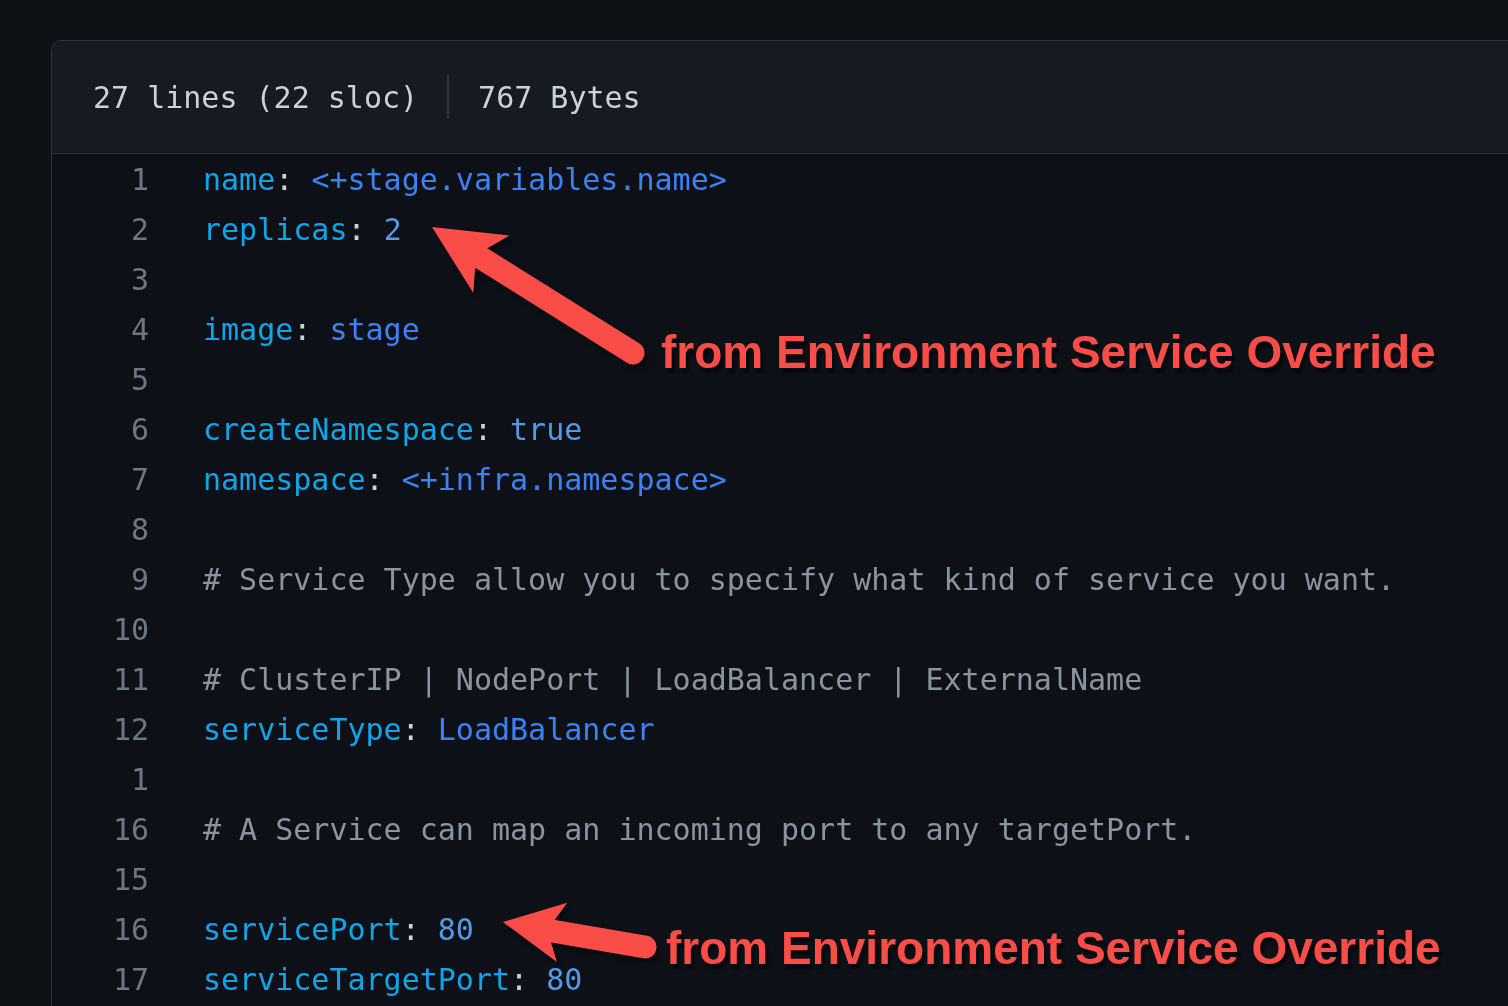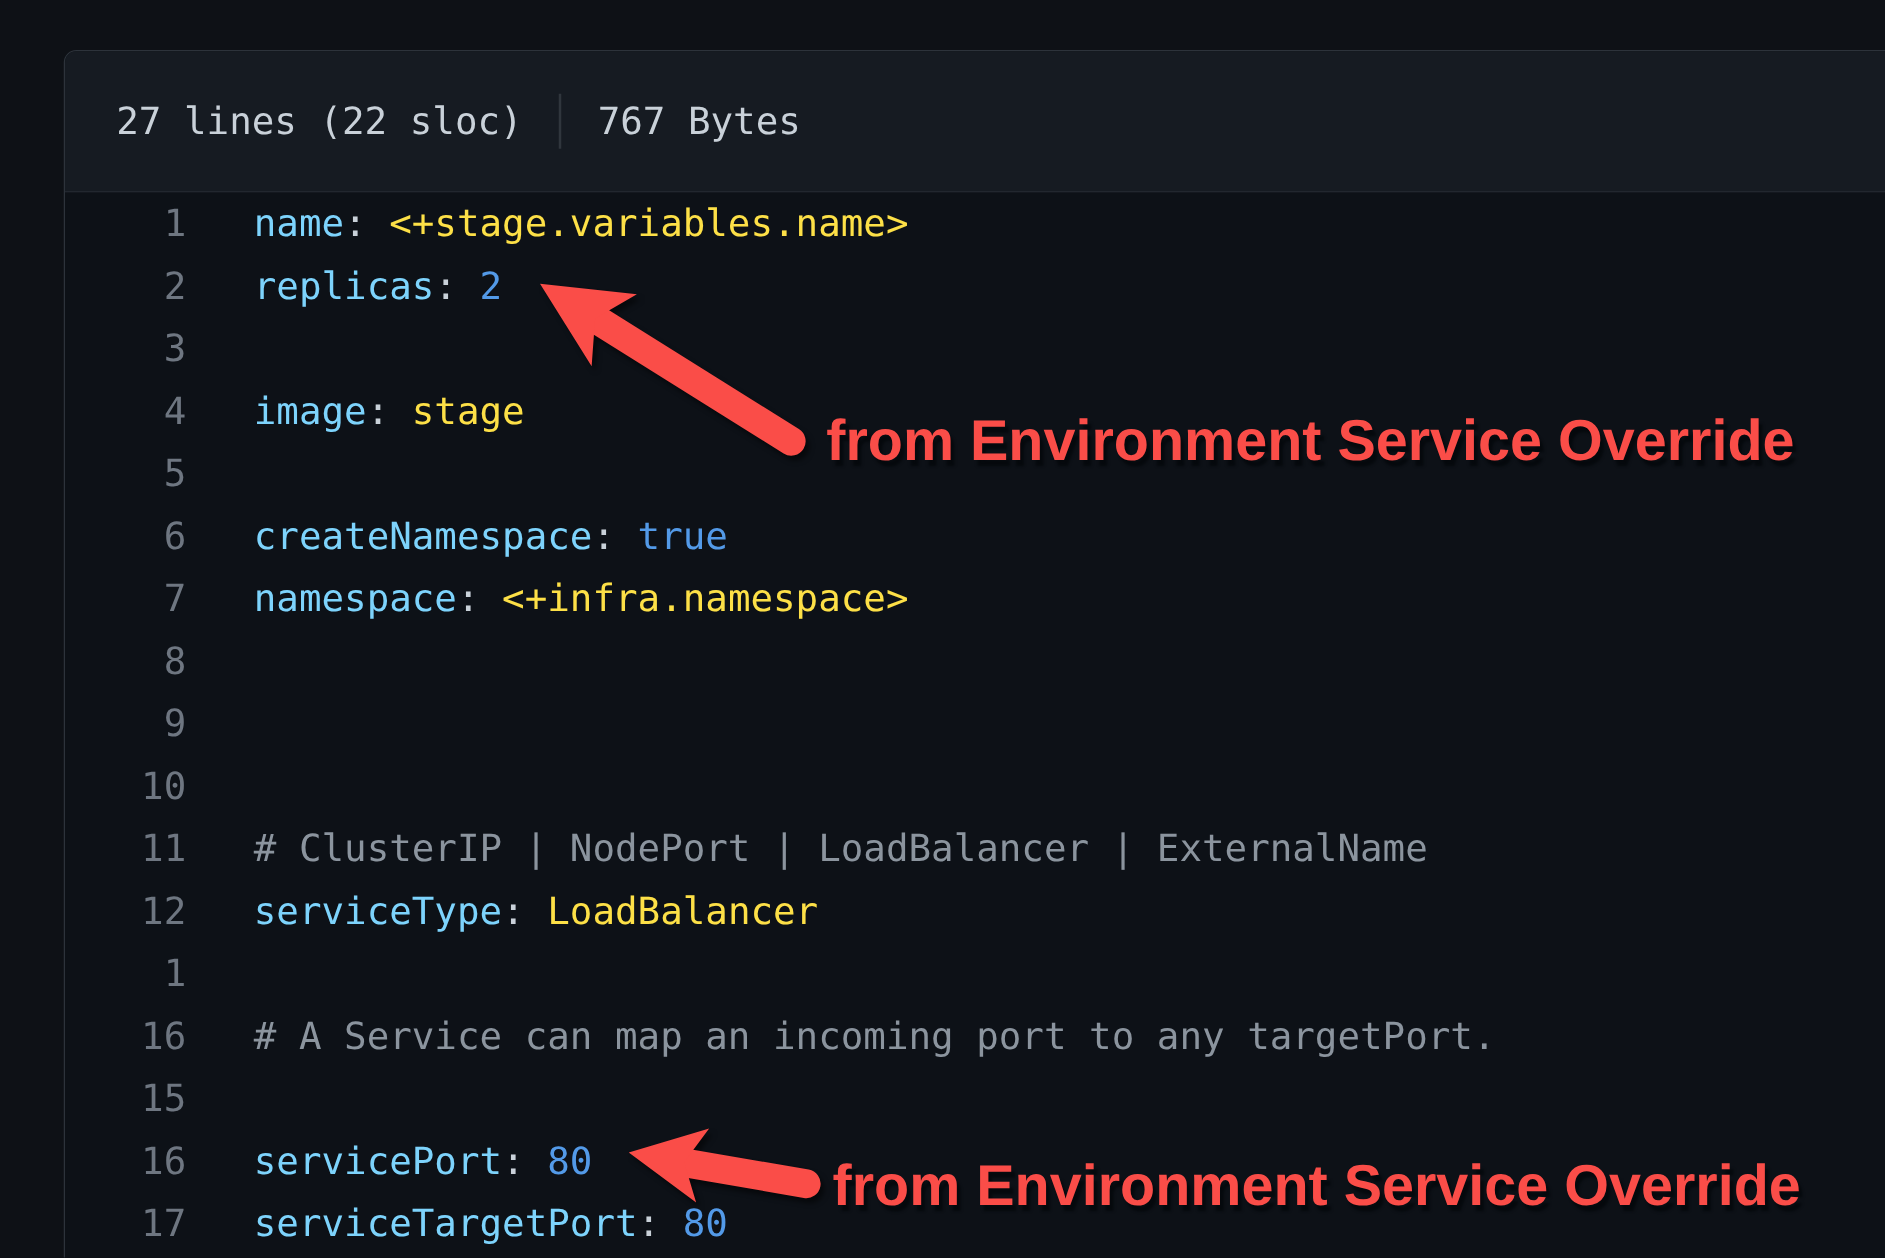--- a/index.html
+++ b/index.html
@@ -58,23 +58,23 @@
     width: 97px;
     text-align: right;
     color: #6e7681;
     flex: none;
     cursor: pointer;
   }
   .line-code {
     padding-left: 54px;
     color: #c9d1d9;
   }
-  .tk-key { color: #7dd3fc; }
+  .tk-key { color: #0ea5e9; }
   .tk-pun { color: #c9d1d9; }
-  .tk-str { color: #fde047; }
+  .tk-str { color: #3b82f6; }
   .tk-num { color: #539ae8; }
   .tk-com { color: #8b949e; }
 
   .annotation-layer {
     position: absolute;
     left: 0;
     top: 0;
     width: 1508px;
     height: 1006px;
     pointer-events: none;
@@ -111,21 +111,21 @@
     </div>
     <div class="code-area">
         <div class="code-line"><span class="line-num">1</span><span class="line-code"><span class="tk-key">name</span><span class="tk-pun">: </span><span class="tk-str">&lt;+stage.variables.name&gt;</span></span></div>
         <div class="code-line"><span class="line-num">2</span><span class="line-code"><span class="tk-key">replicas</span><span class="tk-pun">: </span><span class="tk-num">2</span></span></div>
         <div class="code-line"><span class="line-num">3</span><span class="line-code"></span></div>
         <div class="code-line"><span class="line-num">4</span><span class="line-code"><span class="tk-key">image</span><span class="tk-pun">: </span><span class="tk-str">stage</span></span></div>
         <div class="code-line"><span class="line-num">5</span><span class="line-code"></span></div>
         <div class="code-line"><span class="line-num">6</span><span class="line-code"><span class="tk-key">createNamespace</span><span class="tk-pun">: </span><span class="tk-num">true</span></span></div>
         <div class="code-line"><span class="line-num">7</span><span class="line-code"><span class="tk-key">namespace</span><span class="tk-pun">: </span><span class="tk-str">&lt;+infra.namespace&gt;</span></span></div>
         <div class="code-line"><span class="line-num">8</span><span class="line-code"></span></div>
-        <div class="code-line"><span class="line-num">9</span></div>
+        <div class="code-line"><span class="line-num">9</span><span class="line-code"><span class="tk-com"># Service Type allow you to specify what kind of service you want.</span></span></div>
         <div class="code-line"><span class="line-num">10</span></div>
         <div class="code-line"><span class="line-num">11</span><span class="line-code"><span class="tk-com"># ClusterIP | NodePort | LoadBalancer | ExternalName</span></span></div>
         <div class="code-line"><span class="line-num">12</span><span class="line-code"><span class="tk-key">serviceType</span><span class="tk-pun">: </span><span class="tk-str">LoadBalancer</span></span></div>
         <div class="code-line"><span class="line-num">1</span><span class="line-code"></span></div>
         <div class="code-line"><span class="line-num">16</span><span class="line-code"><span class="tk-com"># A Service can map an incoming port to any targetPort.</span></span></div>
         <div class="code-line"><span class="line-num">15</span></div>
         <div class="code-line"><span class="line-num">16</span><span class="line-code"><span class="tk-key">servicePort</span><span class="tk-pun">: </span><span class="tk-num">80</span></span></div>
         <div class="code-line"><span class="line-num">17</span><span class="line-code"><span class="tk-key">serviceTargetPort</span><span class="tk-pun">: </span><span class="tk-num">80</span></span></div>
       </div>
   </div>

